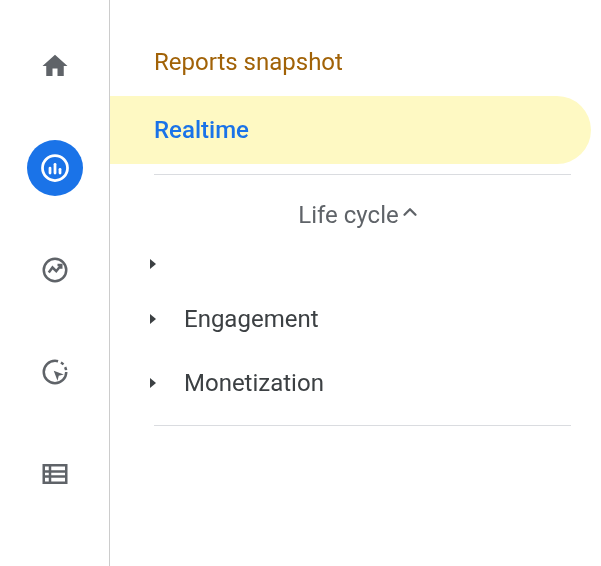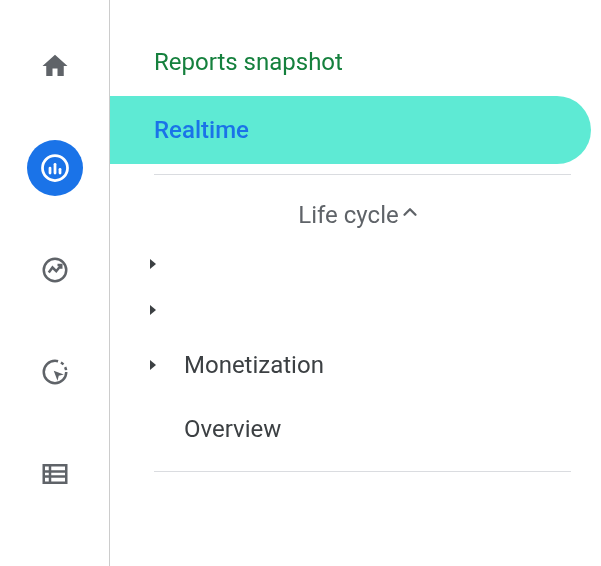--- a/index.html
+++ b/index.html
@@ -43,28 +43,28 @@
       width: 30px;
       height: 30px;
     }
     .sidebar {
       flex: 1;
       padding-top: 28px;
     }
     .menu-item {
       font-size: 24px;
       font-weight: 400;
-      color: #15803d;
+      color: #a16207;
       padding: 20px 0 20px 44px;
       cursor: pointer;
       display: flex;
       align-items: center;
     }
     .menu-item.selected {
-      background: #5eead4;
+      background: #fef9c3;
       color: #1a73e8;
       border-radius: 0 50px 50px 0;
       margin-right: 10px;
       font-weight: 500;
     }
     .divider {
       height: 1px;
       background: #dadce0;
       margin: 10px 30px 14px 44px;
     }
@@ -165,29 +165,24 @@
           <path d="M2 0 L8 5 L2 10 Z" fill="#3c4043"></path>
         </svg>
     </span>
   </div>
   <div class="sub-item">
     <span class="arrow">
       <svg viewBox="0 0 10 10">
           <path d="M2 0 L8 5 L2 10 Z" fill="#3c4043"></path>
         </svg>
     </span>
+    <span>Engagement</span>
   </div>
   <div class="sub-item">
     <span class="arrow">
       <svg viewBox="0 0 10 10">
           <path d="M2 0 L8 5 L2 10 Z" fill="#3c4043"></path>
         </svg>
     </span>
     <span>Monetization</span>
   </div>
-  <div class="sub-item">
-    <span class="arrow empty">
-      <svg viewBox="0 0 10 10"></svg>
-    </span>
-    <span>Overview</span>
-  </div>
   <div class="divider"></div>
 </div>
 
 </body></html>

